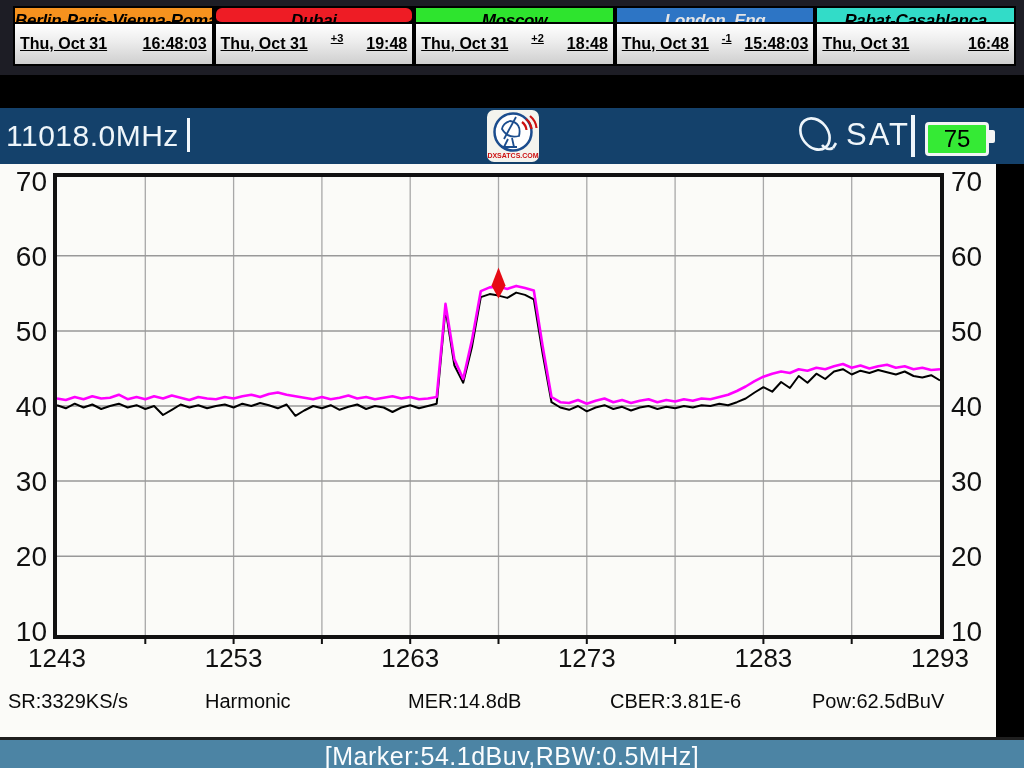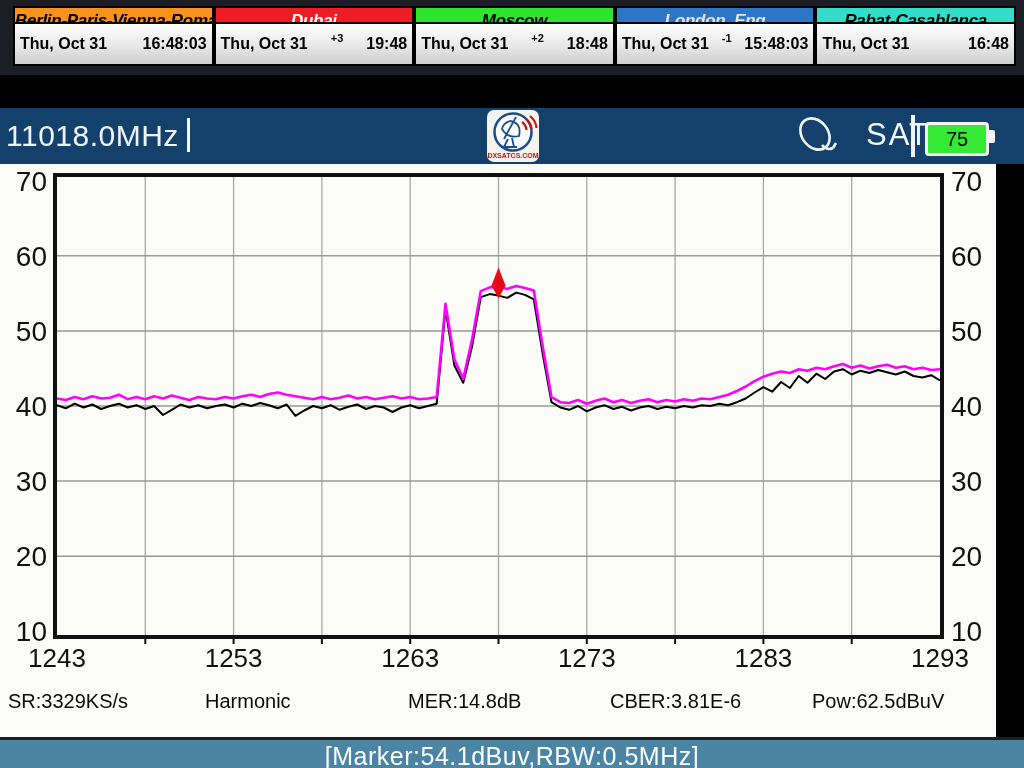--- a/index.html
+++ b/index.html
@@ -7,39 +7,39 @@
           font-family:"Liberation Sans",sans-serif;}
 
   
   #topstrip{position:absolute;left:0;top:0;width:1024px;height:75px;background:#1d1d25;}
   #clockbar{position:absolute;left:13px;top:6px;width:1003px;height:60px;display:flex;background:#000;}
   .clock-panel{flex:1 1 0;display:flex;flex-direction:column;border:2px solid #000;min-width:0;}
   .city-row{height:26px;line-height:26px;text-align:center;font-size:17px;font-weight:bold;
             font-style:italic;letter-spacing:-0.3px;border-bottom:2px solid #000;color:#000;
             white-space:nowrap;overflow:hidden;}
   .time-row{height:34px;line-height:26px;background:linear-gradient(#ffffff,#ececec 45%,#cfcfcf);
-            display:flex;align-items:center;padding:7px 5px;font-size:16px;font-weight:bold;color:#000;white-space:nowrap;}
+            display:flex;align-items:center;padding:7px 5px;font-size:16px;font-weight:bold;color:#000;white-space:nowrap;text-decoration:underline;}
   .time-row .date{flex:0 0 auto;}
   .time-row .off{flex:1 1 auto;text-align:center;font-size:11px;font-weight:bold;position:relative;top:-6px;}
   .time-row .tm{flex:0 0 auto;}
 
   
   #blackgap{position:absolute;left:0;top:75px;width:1024px;height:33px;background:#000;}
   #navyhdr{position:absolute;left:0;top:108px;width:1024px;height:56px;background:#14416b;
            border-bottom:2px solid #466f9d;}
   #freq{position:absolute;left:6px;top:10px;color:#eef5fa;font-size:30px;letter-spacing:0.5px;}
   #freq .cursor{display:inline-block;width:3px;height:34px;background:#f2f7fb;margin-left:8px;
                 vertical-align:-6px;}
   #logo{position:absolute;left:486px;top:1px;width:54px;height:54px;}
   #dishicon{position:absolute;left:793px;top:6px;}
-  #satlabel{position:absolute;left:846px;top:9px;color:#f0f6fa;font-size:31px;letter-spacing:2px;margin-left:20px;}
+  #satlabel{position:absolute;left:846px;top:9px;color:#f0f6fa;font-size:31px;letter-spacing:2px;}
   #satsep{position:absolute;left:911px;top:7px;width:4px;height:42px;background:#eef5fa;}
   #battery{position:absolute;left:925px;top:14px;width:58px;height:28px;border:3px solid #f4f4f4;
            border-radius:4px;display:flex;align-items:center;justify-content:center;
-           font-size:20px;color:#000;text-align:center;}
+           font-size:24px;color:#000;text-align:center;}
   #battnub{position:absolute;left:989px;top:22px;width:6px;height:13px;background:#f4f4f4;border-radius:0 2px 2px 0;}
 
   
   #chartarea{position:absolute;left:0;top:164px;width:996px;height:573px;background:#fbfbf8;}
   #rightmargin{position:absolute;left:996px;top:164px;width:28px;height:573px;background:#000;}
   #chartsvg{position:absolute;left:0;top:164px;}
 
   
   .status-item{position:absolute;top:690px;color:#0a0a0a;font-size:20px;white-space:nowrap;}
 
@@ -59,21 +59,21 @@
       <div class="clock-panel">
         <div class="city-row" style="background: rgb(246, 146, 30); color: rgb(0, 0, 0);">Berlin-Paris-Vienna-Roma</div>
         <div class="time-row">
           <span class="date">Thu, Oct 31</span>
           <span class="off"></span>
           <span class="tm">16:48:03</span>
         </div>
       </div>
 
       <div class="clock-panel">
-        <div class="city-row" style="background: rgb(238, 28, 37); color: #ffffff;">Dubai</div>
+        <div class="city-row" style="background: rgb(238, 28, 37); color: #000000; border-radius: 6px;">Dubai</div>
         <div class="time-row">
           <span class="date">Thu, Oct 31</span>
           <span class="off">+3</span>
           <span class="tm">19:48</span>
         </div>
       </div>
 
       <div class="clock-panel">
         <div class="city-row" style="background: rgb(46, 228, 46); color: rgb(0, 0, 0);">Moscow</div>
         <div class="time-row">

